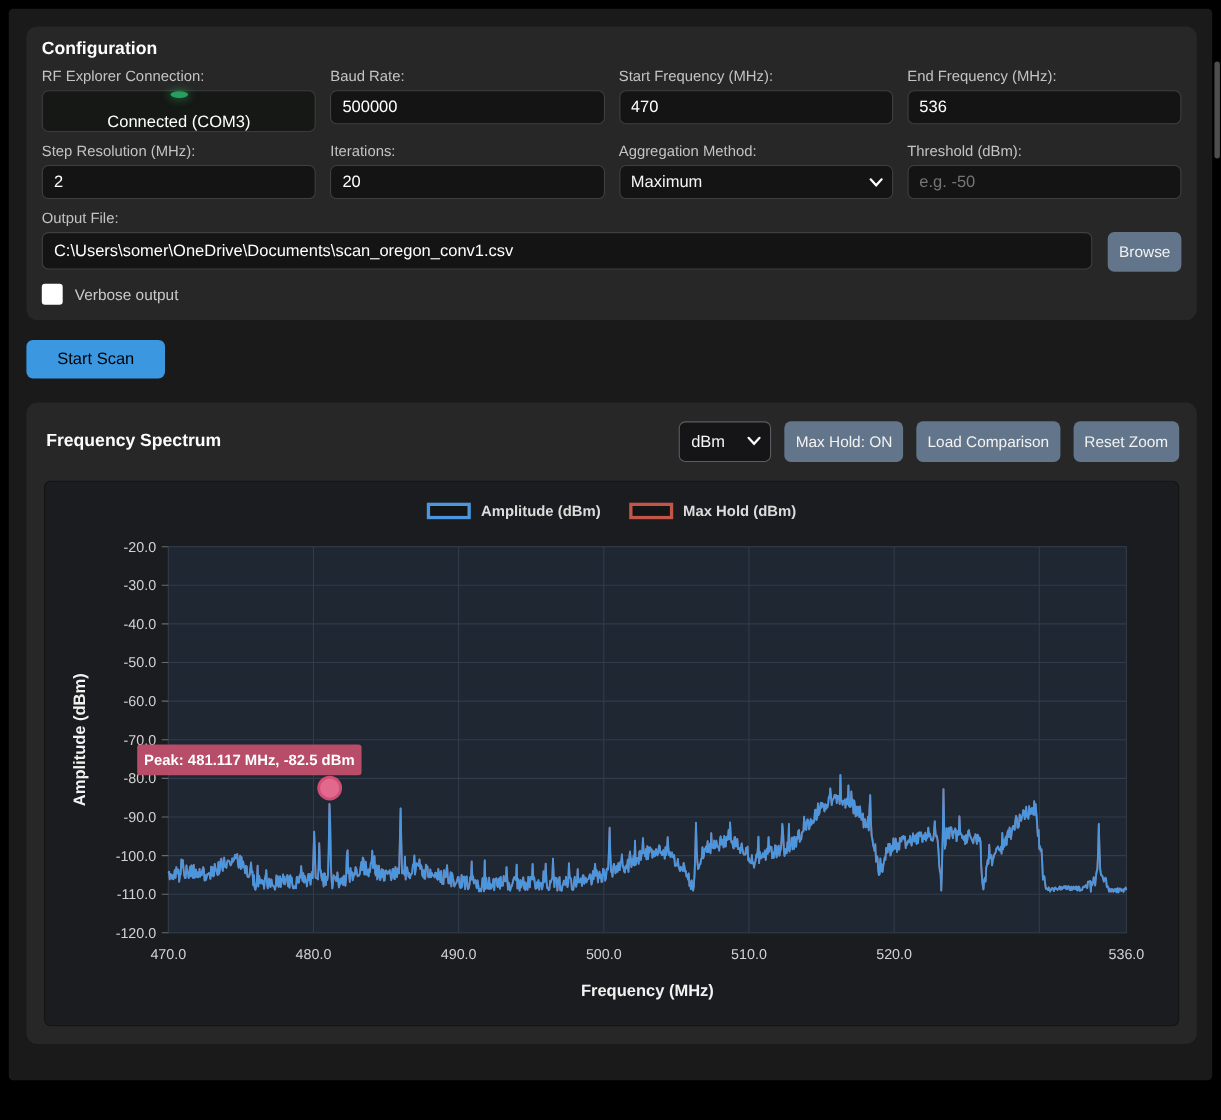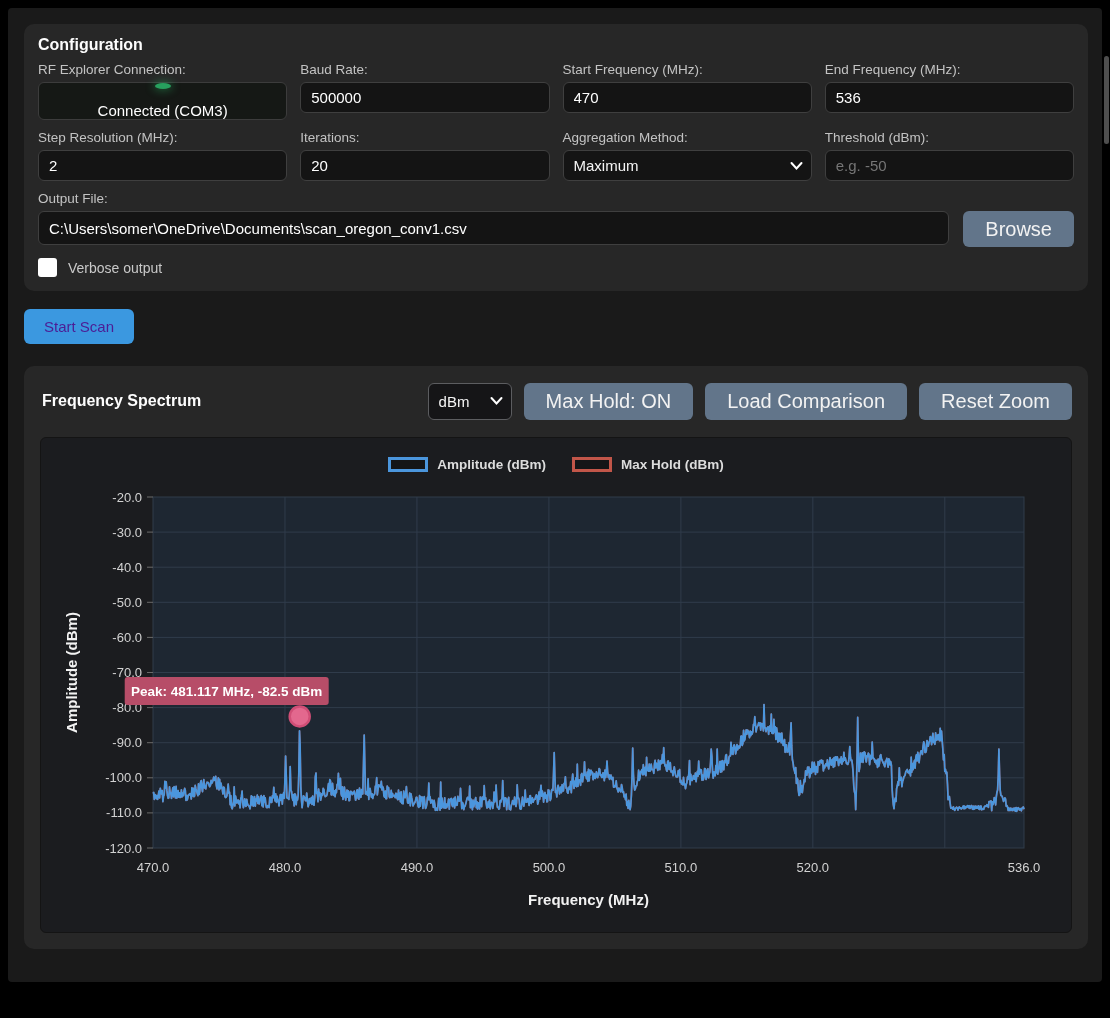--- a/index.html
+++ b/index.html
@@ -39,32 +39,32 @@
     appearance:none; -webkit-appearance:none; width:100%; height:31px;
     background:#141414; border:1px solid #3f3f3f; border-radius:6px;
     color:#f5f5f5; font-size:15px; padding:0 26px 0 10px;
     font-family:"Liberation Sans", sans-serif; outline:none;
   }
   .chev { position:absolute; right:9px; top:50%; transform:translateY(-50%); pointer-events:none; line-height:0; }
   .out-row { display:flex; gap:14px; margin-top:5px; }
   .out-row .tbox { flex:1; height:34px; }
   .btn-slate {
     background:#62758a; border:none; border-radius:6px; color:#f2f2f2;
-    font-size:20px; font-family:"Liberation Sans", sans-serif; height:36px;
-    padding:0 22px; cursor:pointer;
+    font-size:14px; font-family:"Liberation Sans", sans-serif; height:36px;
+    padding:0 10px; cursor:pointer;
   }
   .verbose-row { display:flex; align-items:center; gap:11px; margin-top:11px; }
   .verbose-row input[type=checkbox] {
     appearance:none; -webkit-appearance:none; width:19px; height:19px;
     background:#fff; border-radius:3px; cursor:pointer;
   }
   .verbose-row span { font-size:14px; color:#c9c9c9; }
   .start-btn {
-    margin:18px 0 22px 0; background:#3b98e0; color:#4c1d95; border:none;
-    border-radius:6px; height:35px; padding:0 20px; font-size:15px;
+    margin:18px 0 22px 0; background:#3b98e0; color:#000000; border:none;
+    border-radius:6px; height:35px; padding:0 28px; font-size:15px;
     font-family:"Liberation Sans", sans-serif; cursor:pointer; display:block;
   }
   .spectrum-panel { padding:16px; }
   .spec-header { display:flex; align-items:center; height:38px; }
   .spec-header .panel-title { margin-left:2px; }
   .spec-controls { margin-left:auto; display:flex; gap:12px; align-items:center; }
   .unit-wrap { width:84px; }
   .unit-wrap select { height:37px; background:#151517; border-color:#5c5d60; }
   .spec-controls .btn-slate { height:37px; }
   .figure {

